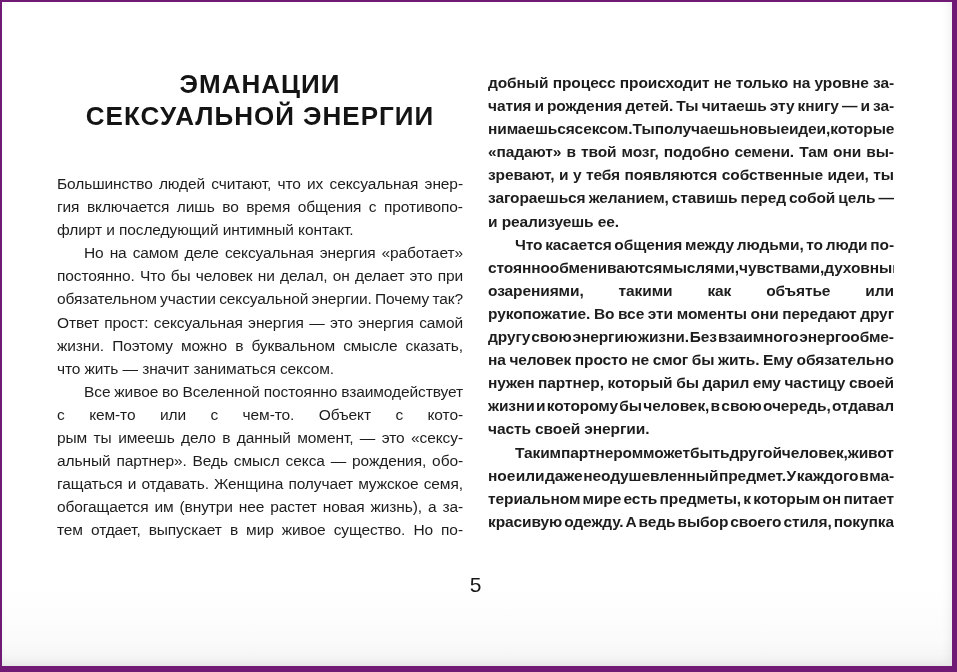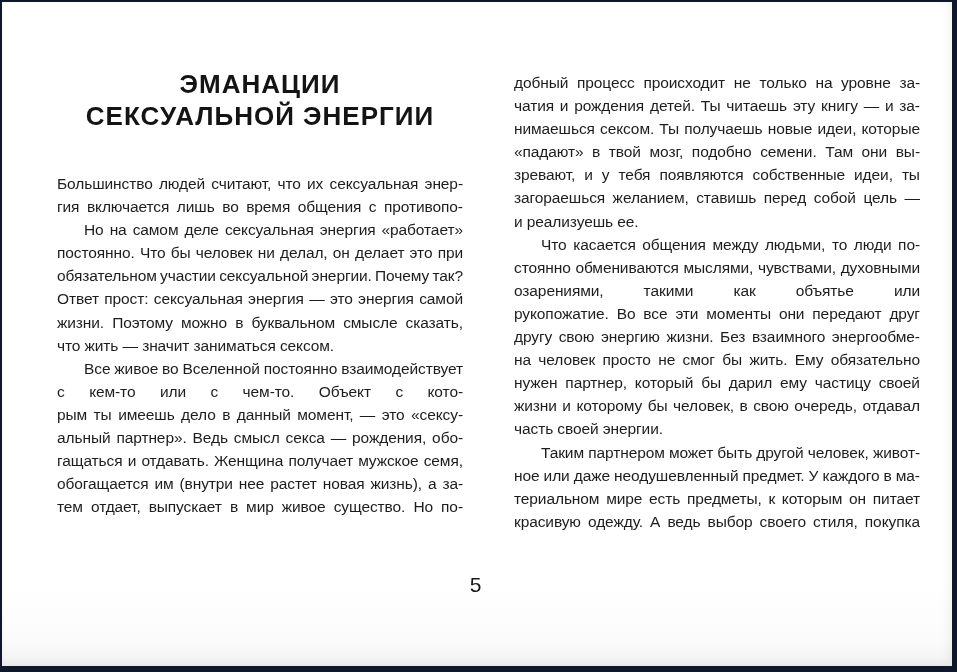--- a/index.html
+++ b/index.html
@@ -4,40 +4,40 @@
 <style>
   html, body {
     margin: 0;
     padding: 0;
     background: #000;
   }
   .stage {
     position: relative;
     width: 957px;
     height: 672px;
-    background: #0f172a;
+    background: #701a75;
     overflow: hidden;
     font-family: "Liberation Sans", sans-serif;
   }
   .page {
     position: absolute;
     left: 2px;
     top: 2px;
     right: 5px;
     bottom: 6px;
     background: linear-gradient(180deg, #ffffff 0%, #ffffff 88%, #fbfbfb 96%, #f3f3f3 100%);
     box-shadow: inset -3px -3px 10px rgba(0,0,0,0.06);
   }
   .col {
     position: absolute;
     width: 406px;
     color: #1d1d1d;
   }
   .col-left { left: 55px; top: 0; }
-  .col-right { left: 512px; top: 69px; }
+  .col-right { left: 486px; top: 69px; font-weight: bold; }
   .chapter-title {
     margin-top: 66px;
     text-align: center;
     font-weight: bold;
     font-size: 26px;
     line-height: 32px;
     letter-spacing: 1px;
     color: #141414;
   }
   .body-text { margin-top: 40px; }
@@ -91,20 +91,21 @@
           <div class="line">
             <span>гия</span>
             <span>включается</span>
             <span>лишь</span>
             <span>во</span>
             <span>время</span>
             <span>общения</span>
             <span>с</span>
             <span>противопо-</span>
           </div>
+          <div class="line end">флирт и последующий интимный контакт.</div>
           <div class="line ind">
             <span>Но</span>
             <span>на</span>
             <span>самом</span>
             <span>деле</span>
             <span>сексуальная</span>
             <span>энергия</span>
             <span>«работает»</span>
           </div>
           <div class="line">

